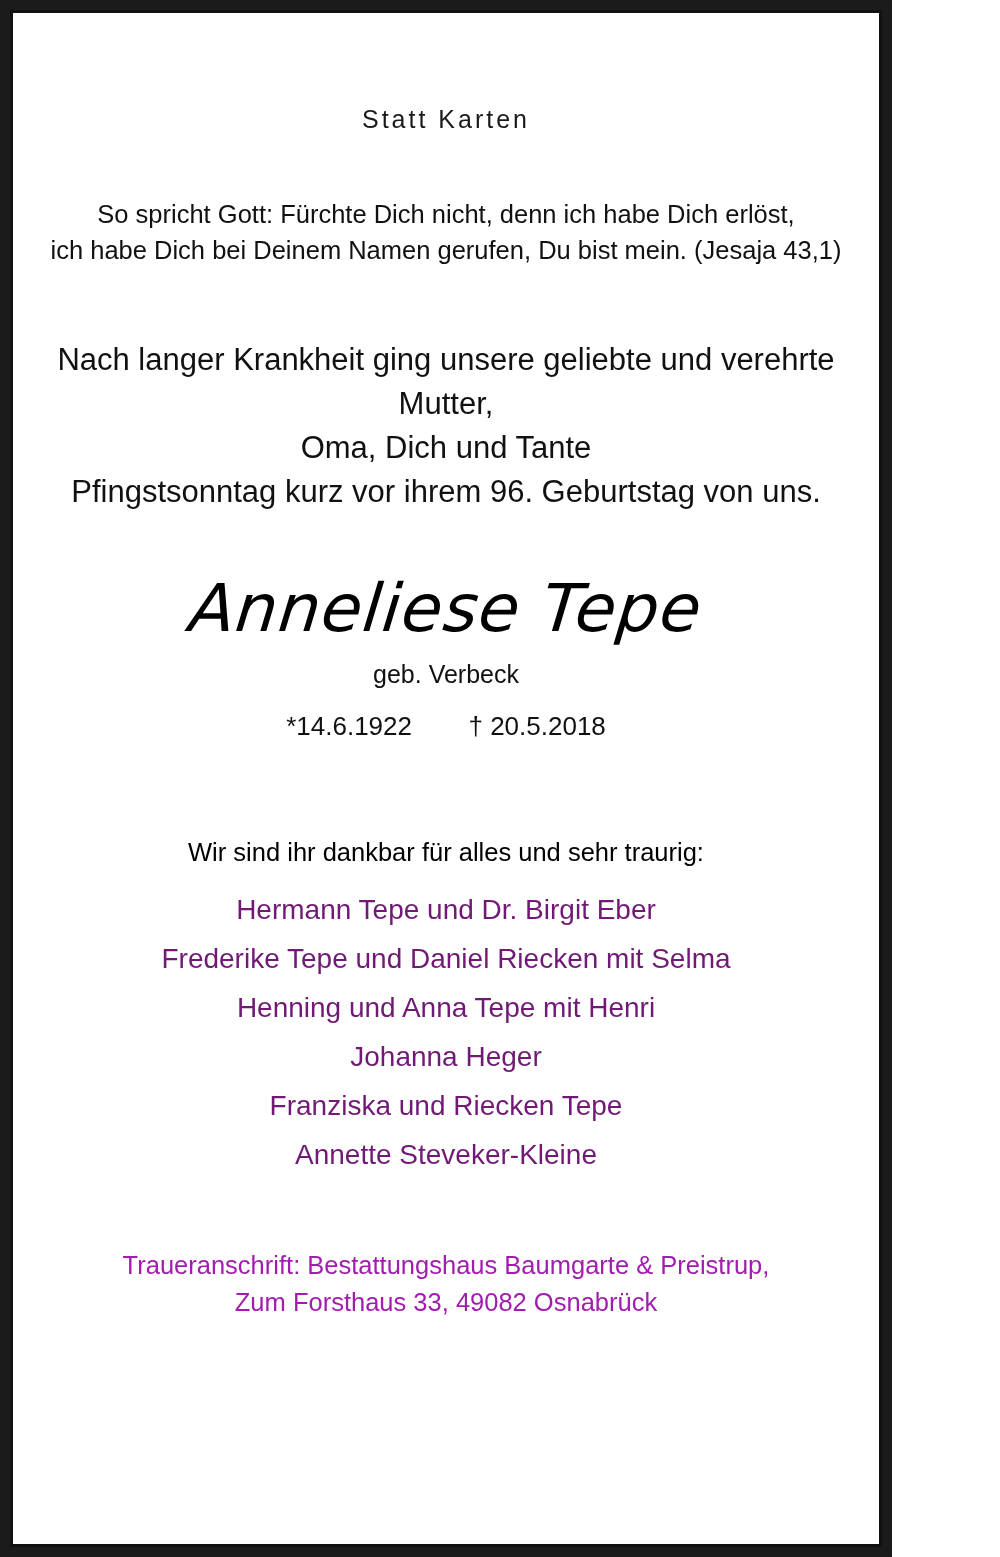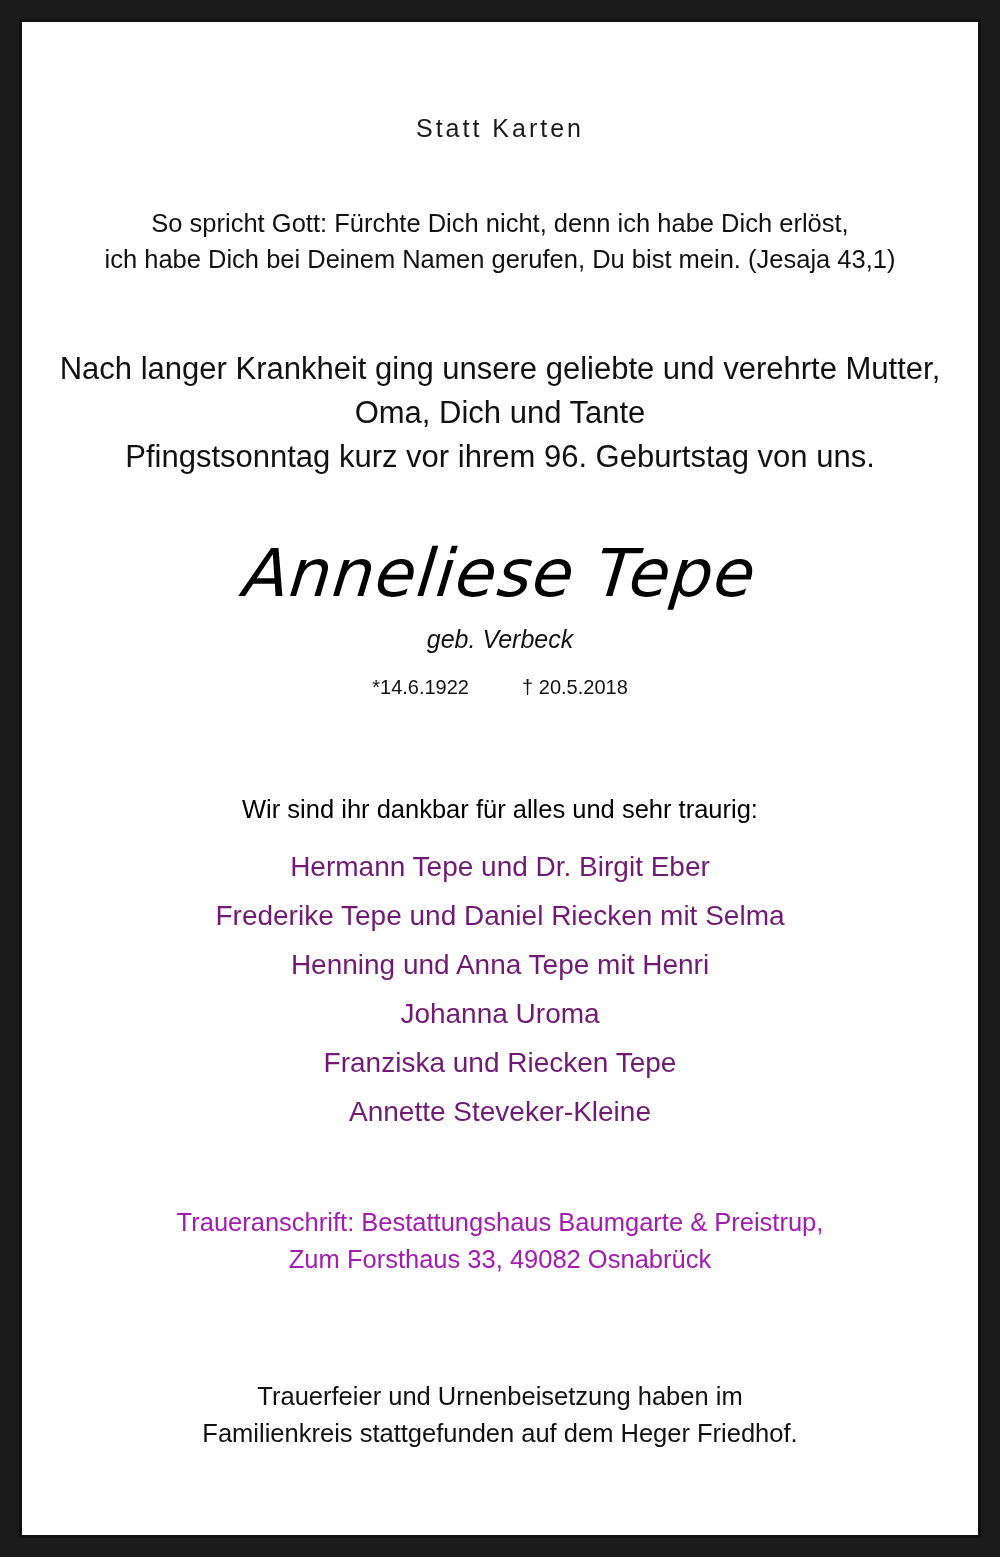--- a/index.html
+++ b/index.html
@@ -8,24 +8,24 @@
     background: #ffffff;
   }
   body {
     width: 1000px;
     height: 1557px;
     font-family: "Liberation Sans", sans-serif;
     color: #000000;
   }
   .obituary {
     box-sizing: border-box;
-    width: 1000px;
+    width: 892px;
     height: 1557px;
     background: #1b1b1b;
-    padding: 19px;
+    padding: 10px;
   }
   .inner-frame {
     box-sizing: border-box;
     width: 100%;
     height: 100%;
     background: #ffffff;
     border: 3px solid #111111;
     padding: 14px 16px;
     display: flex;
     flex-direction: column;
@@ -61,25 +61,24 @@
     font-style: italic;
     letter-spacing: 1px;
     line-height: 1;
     color: #000000;
     transform: skewX(-6deg);
   }
   .maiden {
     margin-top: 18px;
     font-size: 25px;
     color: #111111;
-    font-style: italic;
   }
   .dates {
     margin-top: 22px;
-    font-size: 20px;
+    font-size: 26px;
     color: #111111;
   }
   .dates .gap {
     display: inline-block;
     width: 42px;
   }
   .thanks {
     margin-top: 96px;
     font-size: 25.5px;
     color: #000000;
@@ -130,29 +129,25 @@
       <span class="gap"></span>
       <span>† 20.5.2018</span>
     </div>
 
     <div class="thanks">Wir sind ihr dankbar für alles und sehr traurig:</div>
 
     <div class="mourners">
       <div>Hermann Tepe und Dr. Birgit Eber</div>
       <div>Frederike Tepe und Daniel Riecken mit Selma</div>
       <div>Henning und Anna Tepe mit Henri</div>
-      <div>Johanna Uroma</div>
+      <div>Johanna Heger</div>
       <div>Franziska und Riecken Tepe</div>
       <div>Annette Steveker-Kleine</div>
     </div>
 
     <div class="address">
       <div>Traueranschrift: Bestattungshaus Baumgarte &amp; Preistrup,</div>
       <div>Zum Forsthaus 33, 49082 Osnabrück</div>
     </div>
 
-    <div class="ceremony">
-      <div>Trauerfeier und Urnenbeisetzung haben im</div>
-      <div>Familienkreis stattgefunden auf dem Heger Friedhof.</div>
-    </div>
 
   </div>
 </div>
 
 </body></html>

